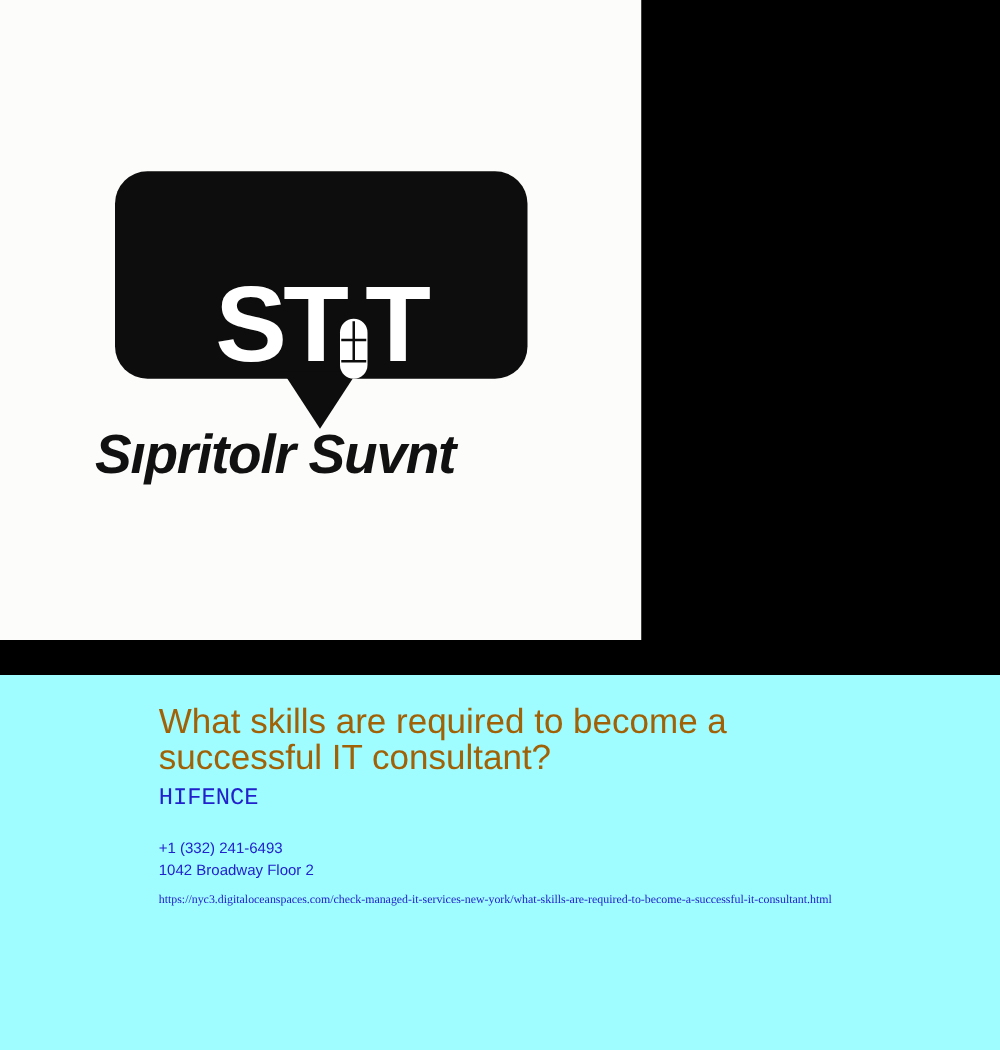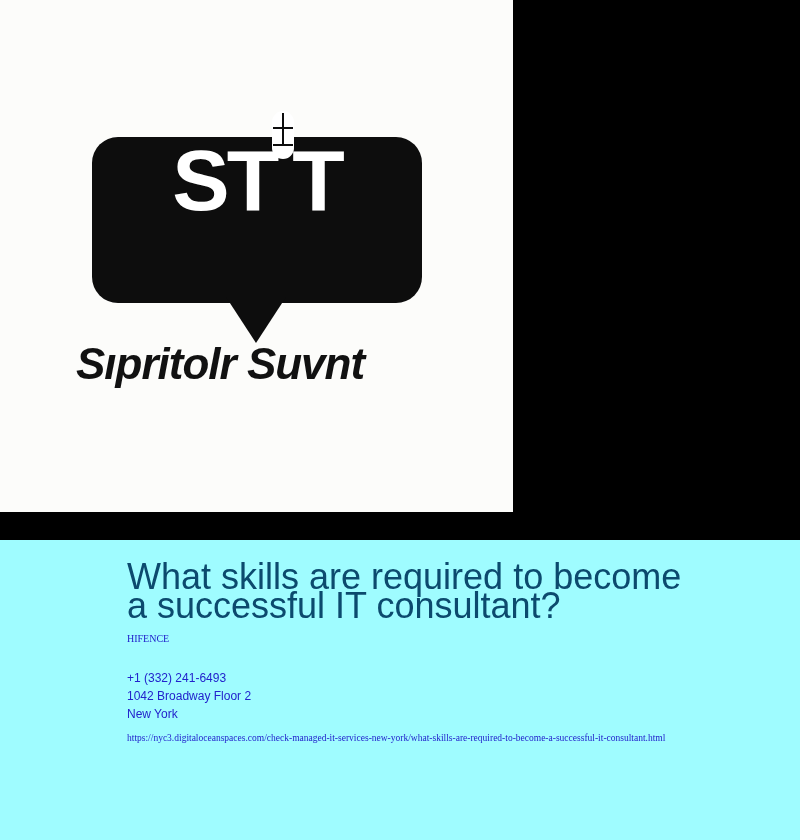--- a/index.html
+++ b/index.html
@@ -65,21 +65,21 @@
   }
 
   
   .wordmark {
     position: absolute;
     left: 0;
     top: 0;
     width: 330px;
     height: 166px;
     display: flex;
-    align-items: flex-start;
+    align-items: flex-end;
     justify-content: center;
   }
   .wm-left, .wm-right {
     color: #ffffff;
     font-family: "Liberation Sans", sans-serif;
     font-weight: bold;
     font-size: 86px;
     line-height: 86px;
     letter-spacing: -3px;
     display: block;
@@ -156,33 +156,33 @@
   }
 
   .info-inner {
     position: absolute;
     left: 127px;
     top: 22px;
     right: 0;
   }
 
   .info-title {
-    color: #0c4a6e;
-    font-family: "Liberation Sans", sans-serif;
-    font-size: 36px;
+    color: #a16207;
+    font-family: "Liberation Sans", sans-serif;
+    font-size: 28px;
     line-height: 29px;
     font-weight: normal;
     margin: 0;
     max-width: 560px;
   }
 
   .info-subtitle {
     color: #2222cc;
-    font-family: Liberation Serif, serif;
-    font-size: 10px;
+    font-family: Liberation Mono, monospace;
+    font-size: 19px;
     line-height: 19px;
     margin: 9px 0 0 0;
   }
 
   .contact-block {
     margin-top: 21px;
   }
   .contact-line {
     color: #2222cc;
     font-family: "Liberation Sans", sans-serif;
@@ -234,19 +234,18 @@
 <div class="info-region">
   <div class="info-inner">
 
     <h1 class="info-title">What skills are required to become a successful IT consultant?</h1>
 
     <div class="info-subtitle">HIFENCE</div>
 
     <div class="contact-block">
       <div class="contact-line">+1 (332) 241-6493</div>
       <div class="contact-line">1042 Broadway Floor 2</div>
-      <div class="contact-line">New York</div>
     </div>
 
     <div class="info-url">https://nyc3.digitaloceanspaces.com/check-managed-it-services-new-york/what-skills-are-required-to-become-a-successful-it-consultant.html</div>
 
   </div>
 </div>
 
 </body></html>

